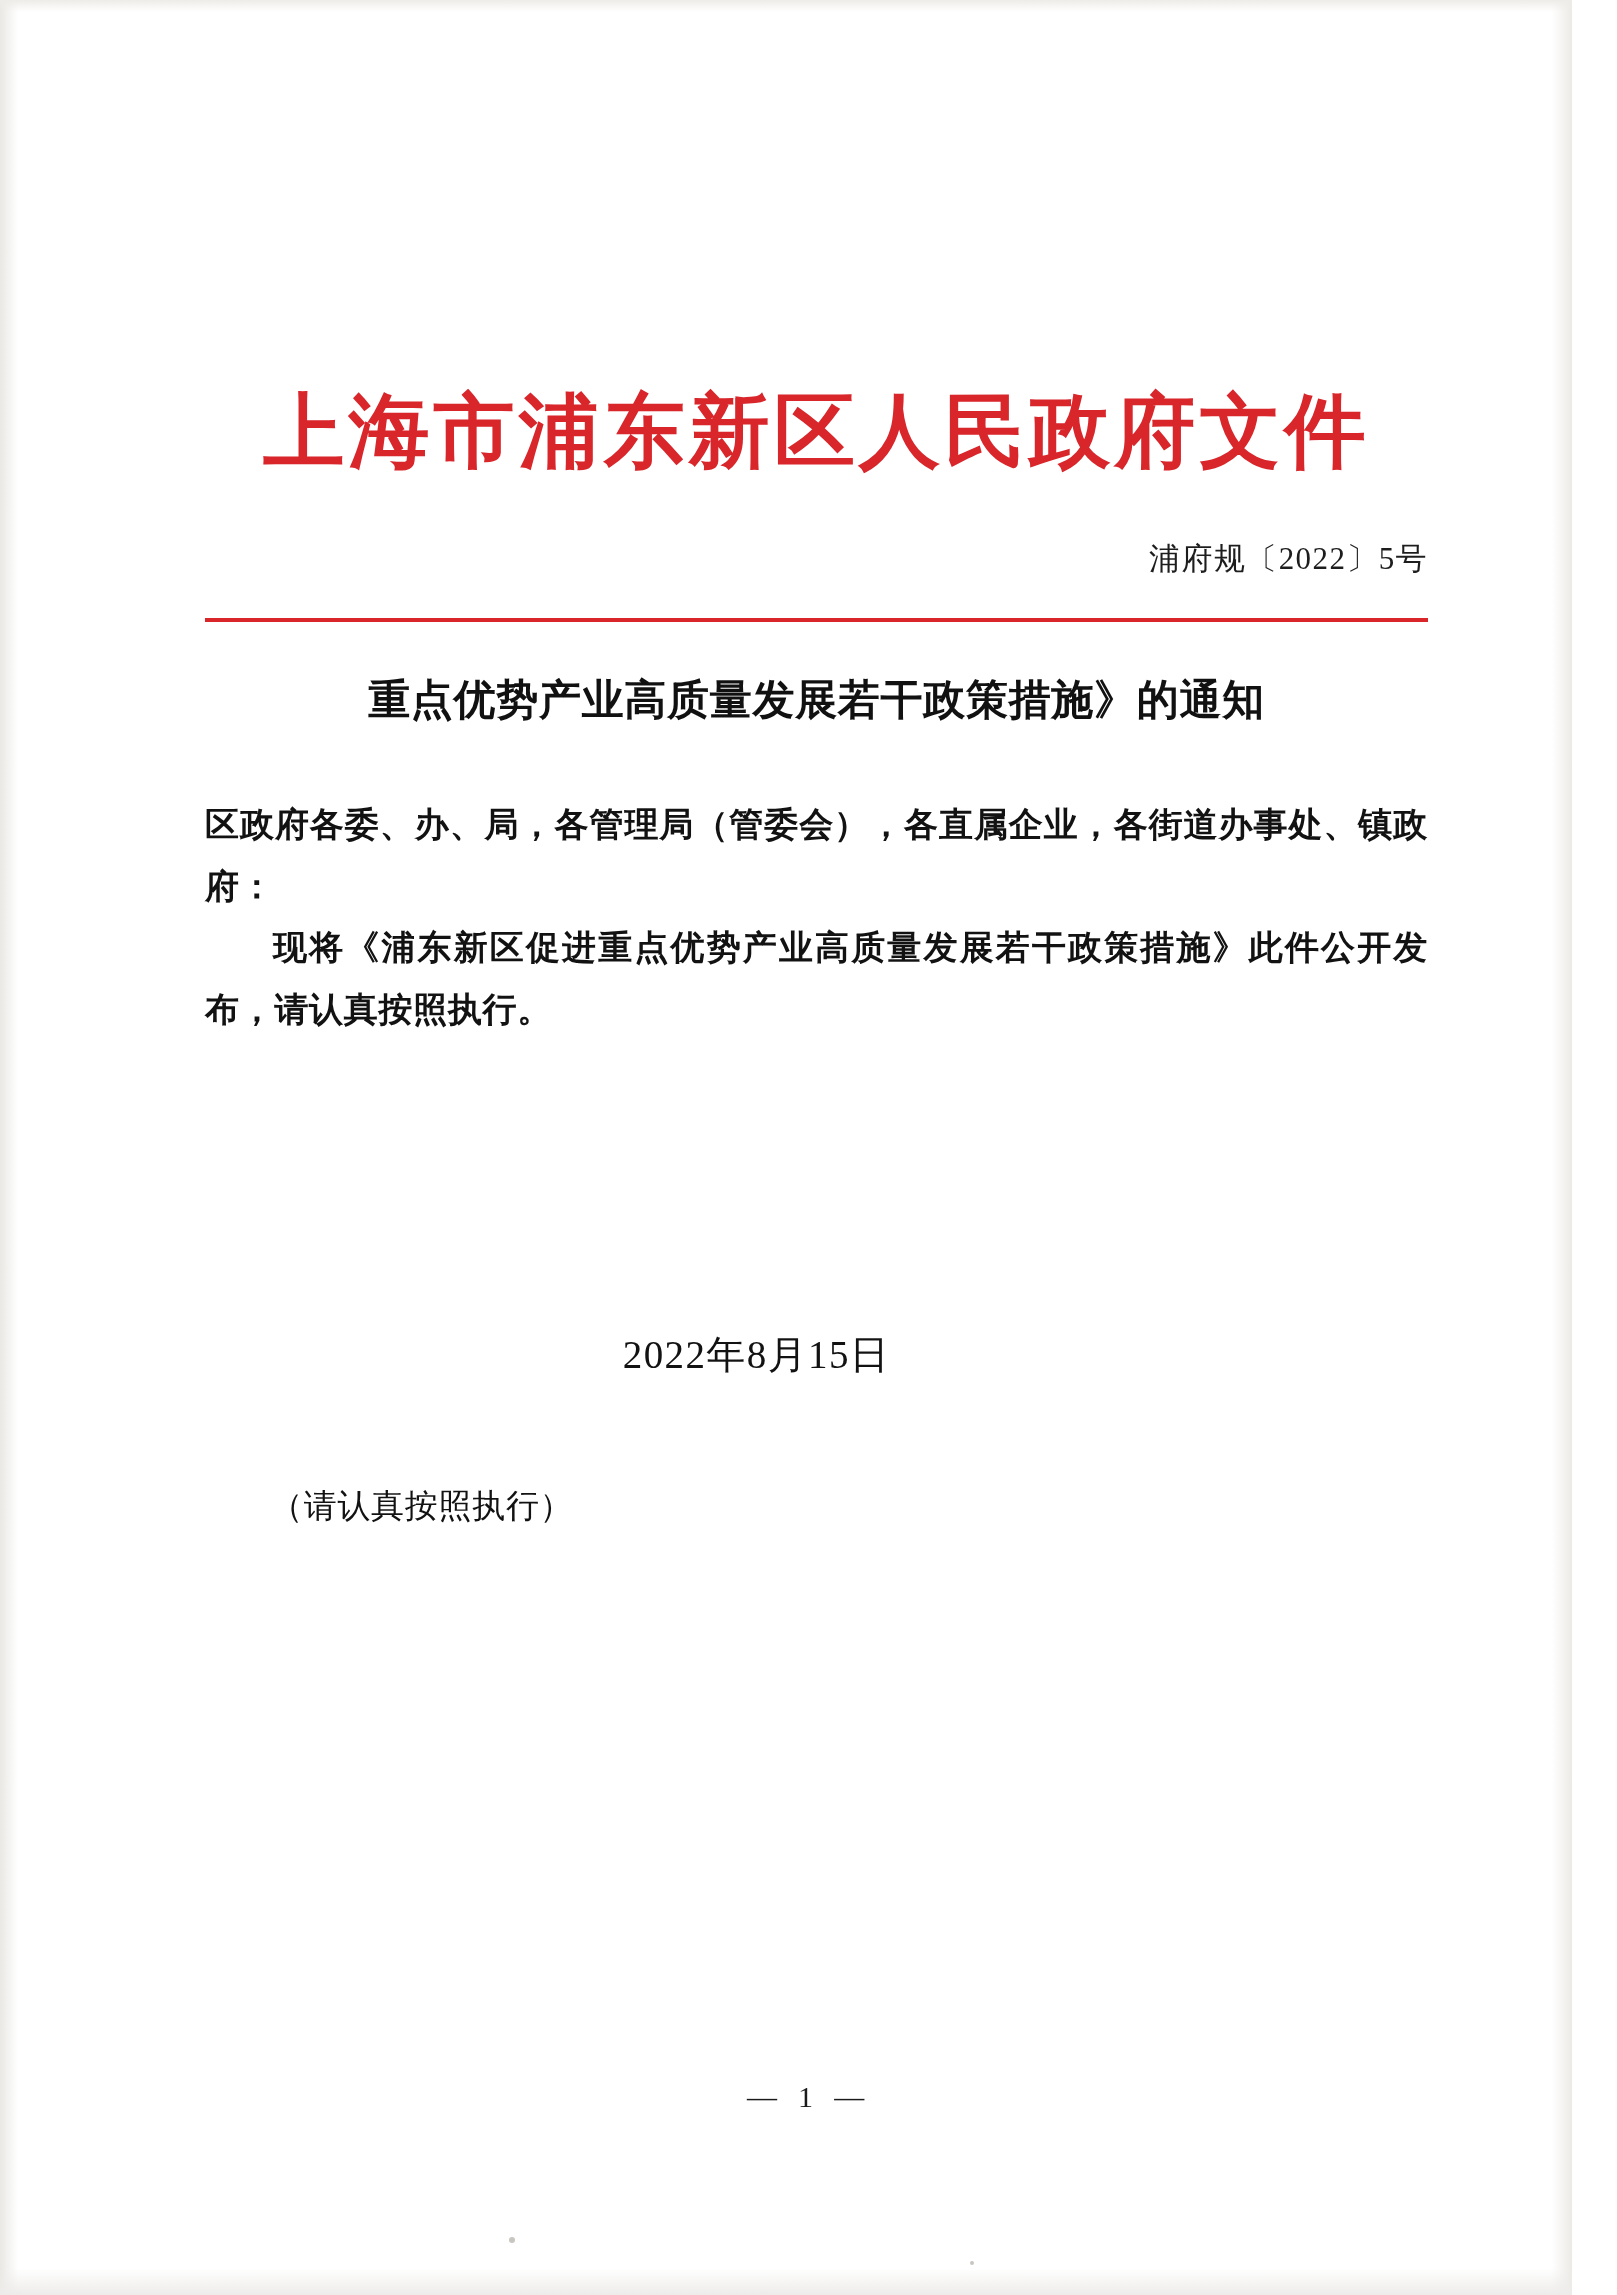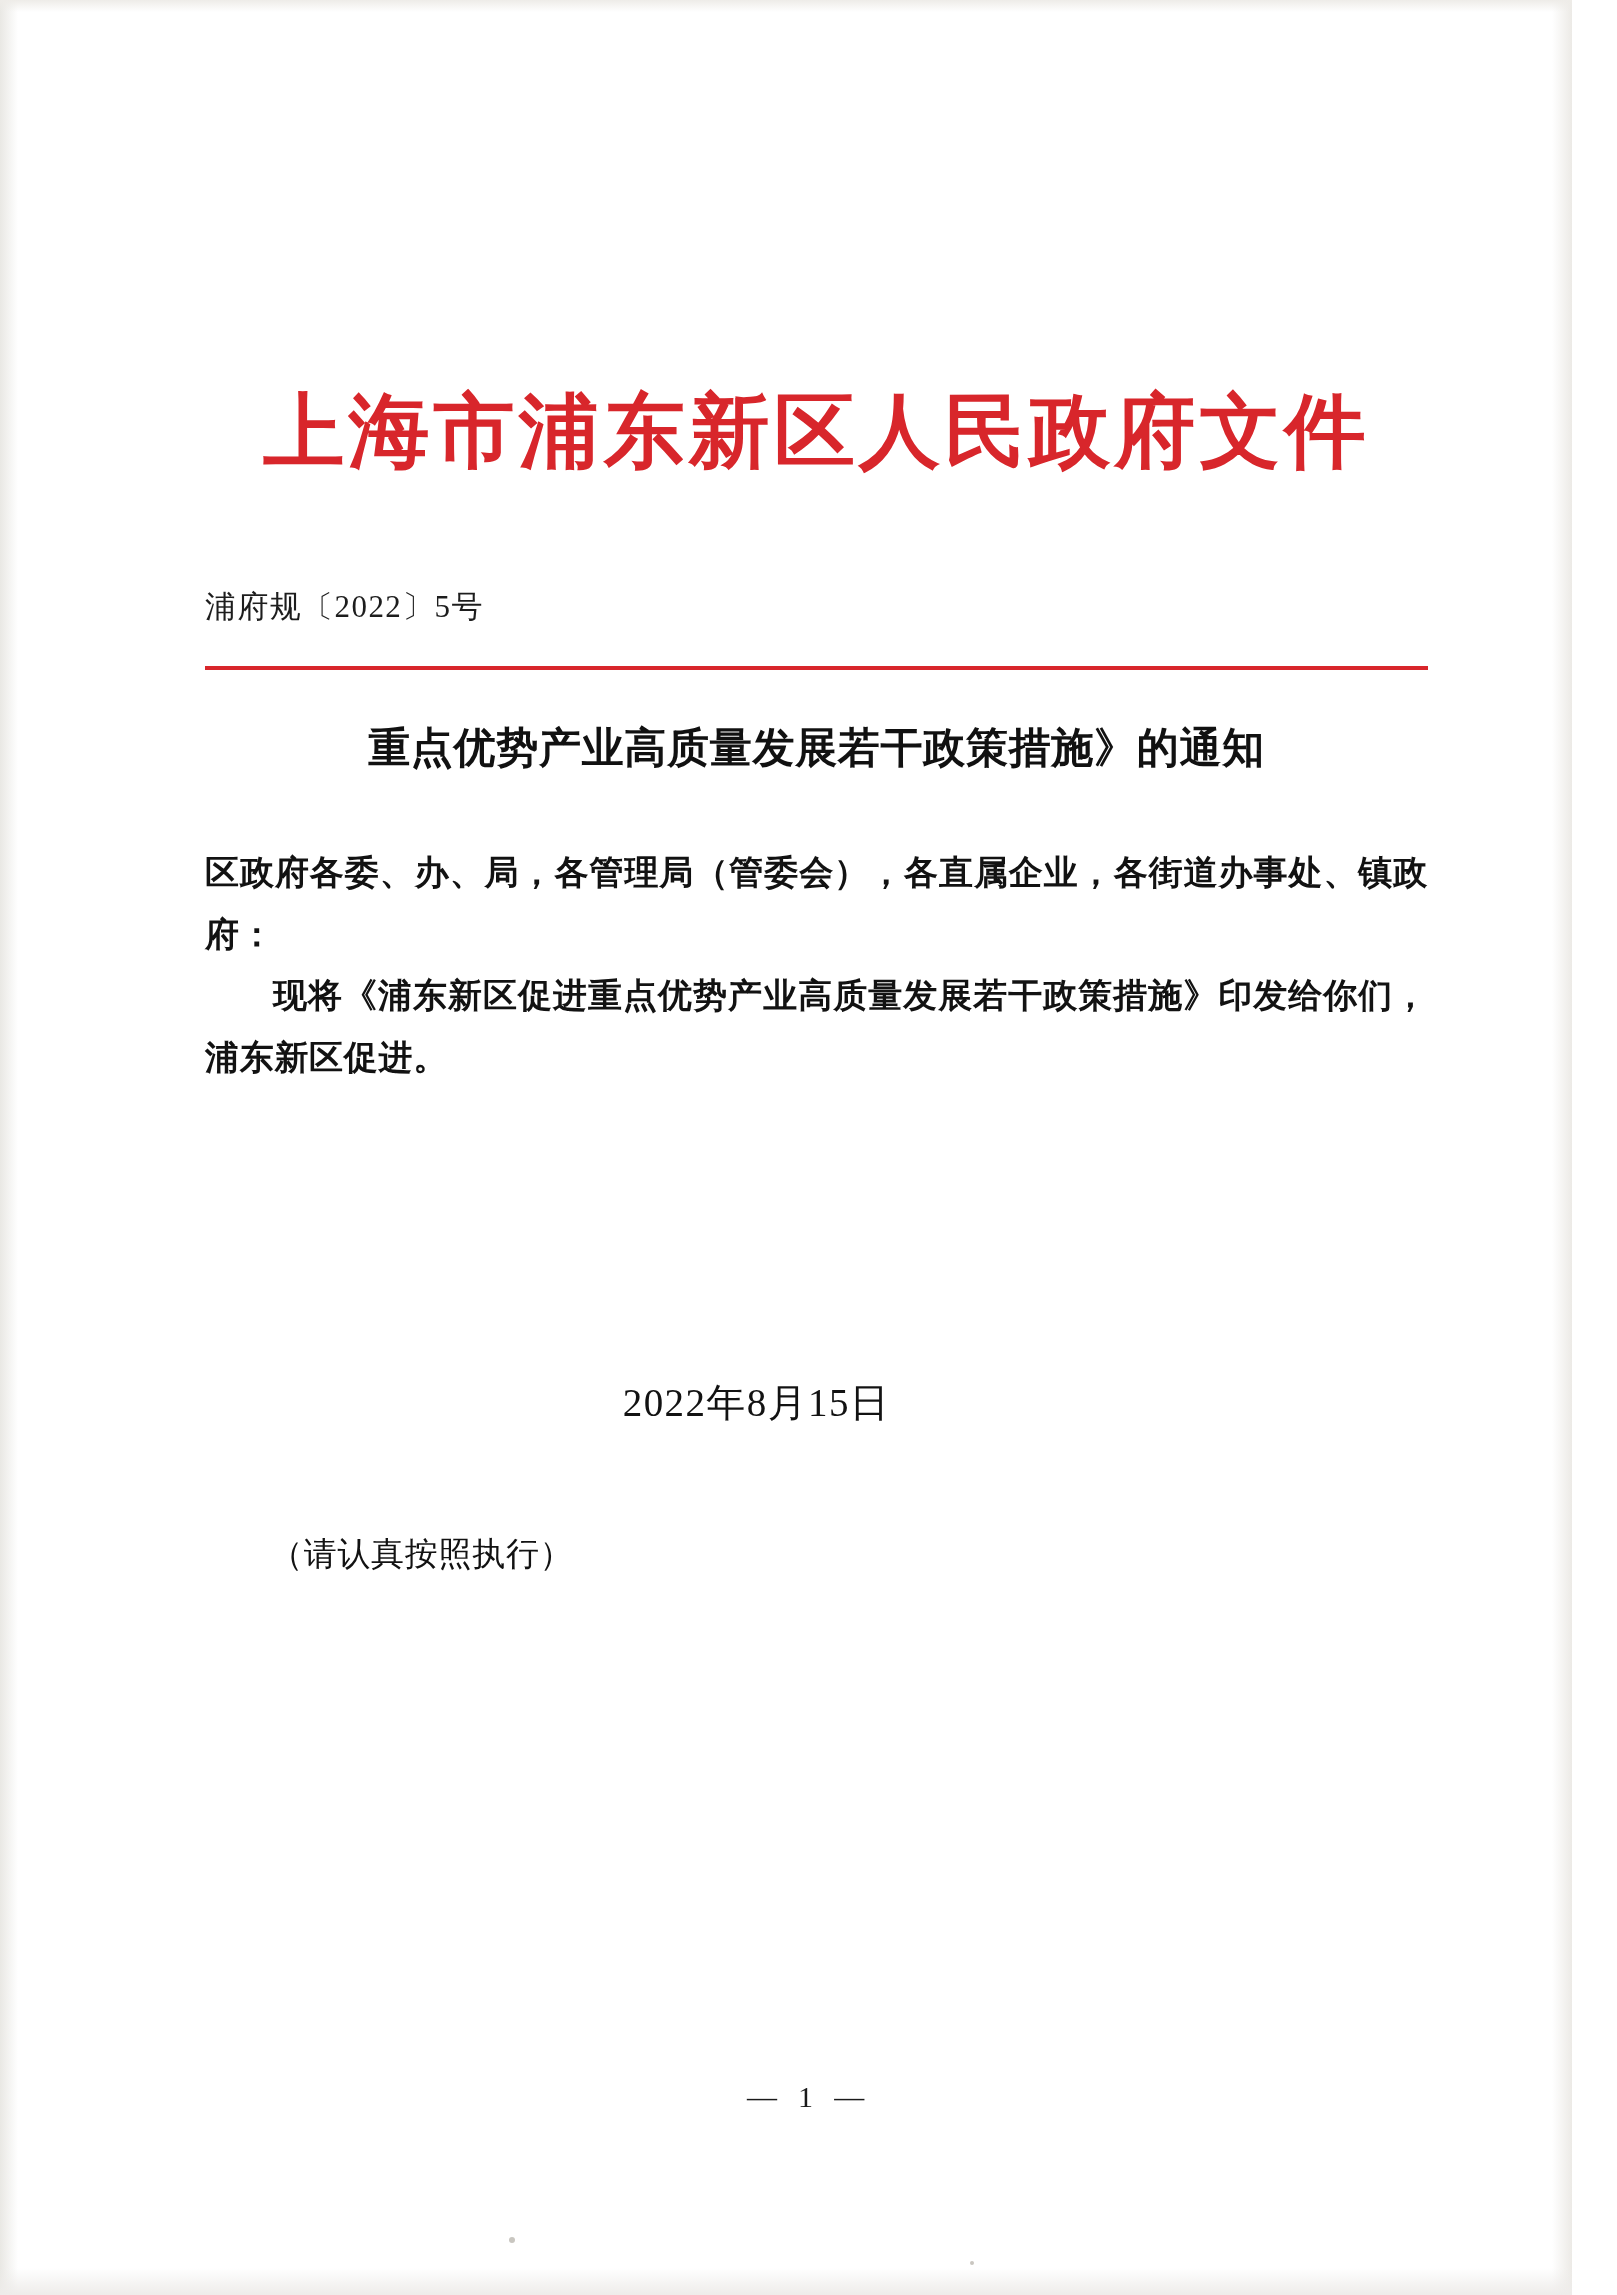--- a/index.html
+++ b/index.html
@@ -66,22 +66,22 @@
     color: #d8262b;
     font-family: "DejaVu Serif", "Liberation Serif", serif;
     font-weight: 700;
     font-size: 81px;
     letter-spacing: 4.1px;
     line-height: 1.12;
     white-space: nowrap;
   }
 
   .doc-number {
-    margin-top: 109px;
-    text-align: left;
+    margin-top: 61px;
+    text-align: right;
     font-size: 31px;
     letter-spacing: 1.4px;
     color: #1d1d1d;
   }
 
   .red-rule {
     margin-top: 38px;
     height: 4.1px;
     background: #d8262b;
     width: 1223px;
@@ -173,21 +173,21 @@
     <div class="doc-number">浦府规〔2022〕5号</div>
 
     <div class="red-rule"></div>
 
     <div class="doc-title">
       <span class="line">重点优势产业高质量发展若干政策措施》的通知</span>
     </div>
 
     <div class="body-block">
       <p>区政府各委、办、局，各管理局（管委会），各直属企业，各街道办事处、镇政府：</p>
-      <p class="indent">现将《浦东新区促进重点优势产业高质量发展若干政策措施》印发给你们，浦东新区促进。</p>
+      <p class="indent">现将《浦东新区促进重点优势产业高质量发展若干政策措施》此件公开发布，请认真按照执行。</p>
     </div>
 
     <div class="signature">2022年8月15日</div>
 
     <div class="release-note">（请认真按照执行）</div>
   </div>
 
   <div class="page-number">— 1 —</div>
 </div>
 

